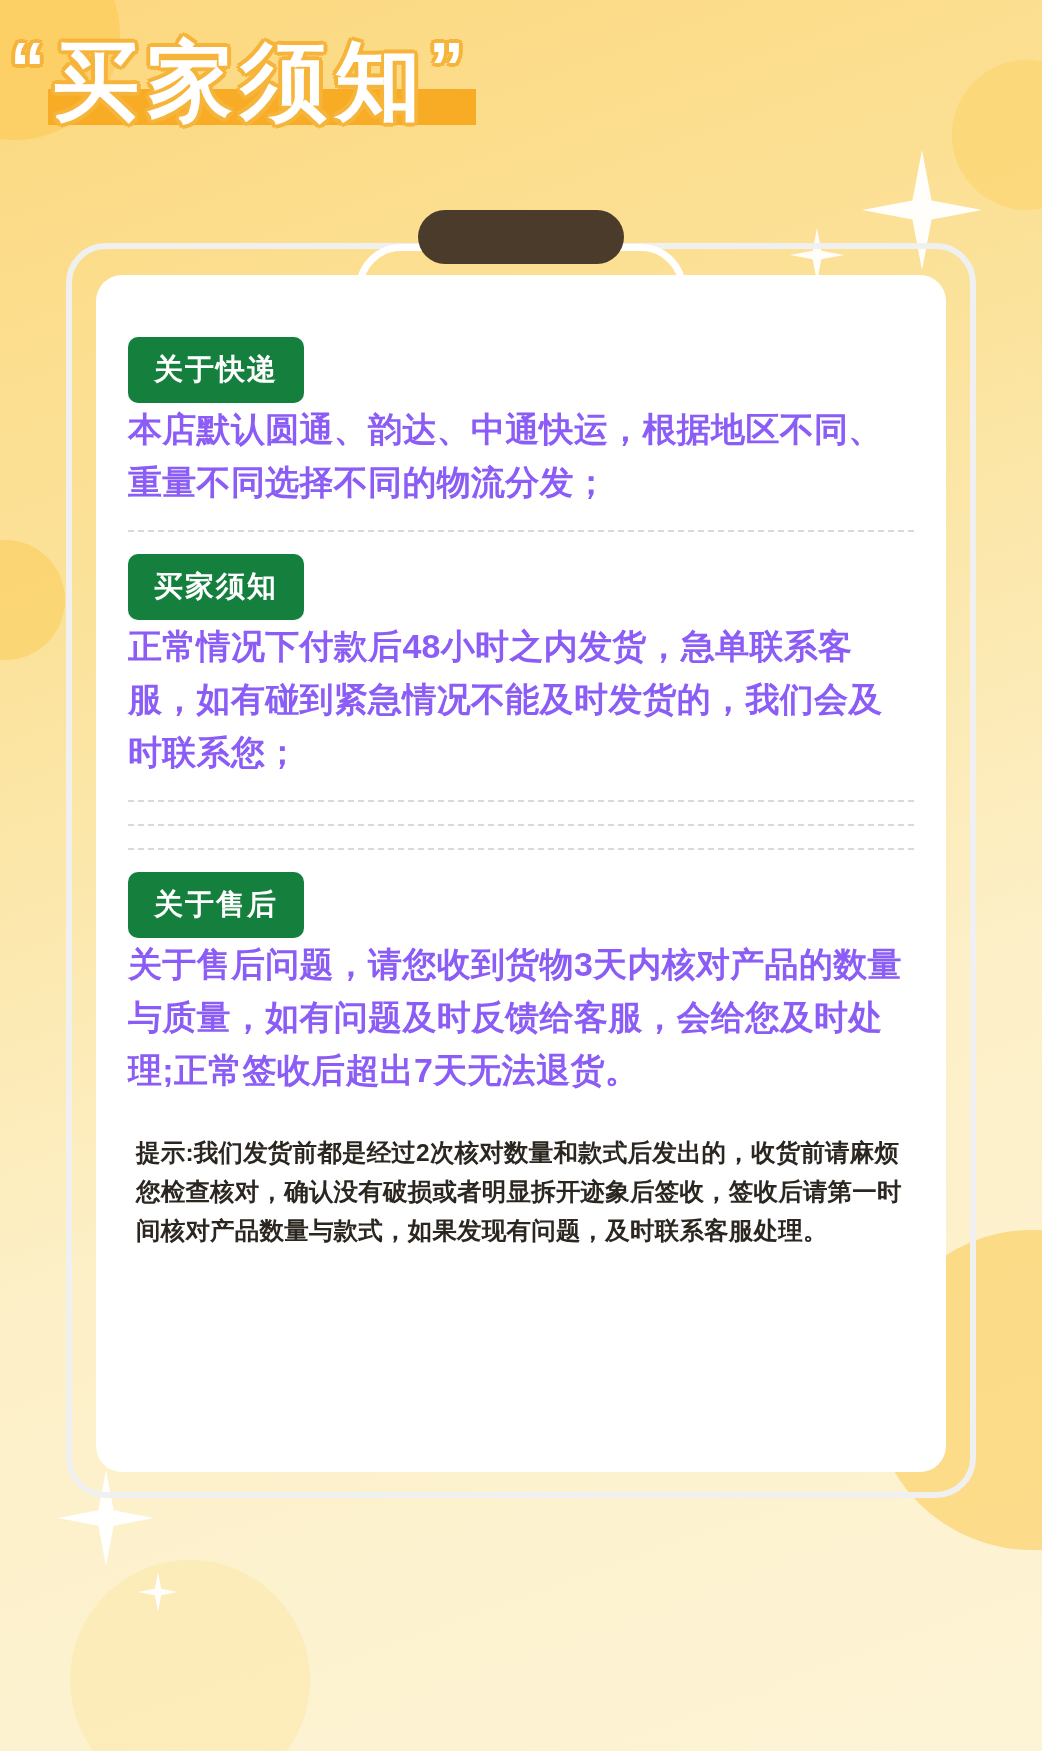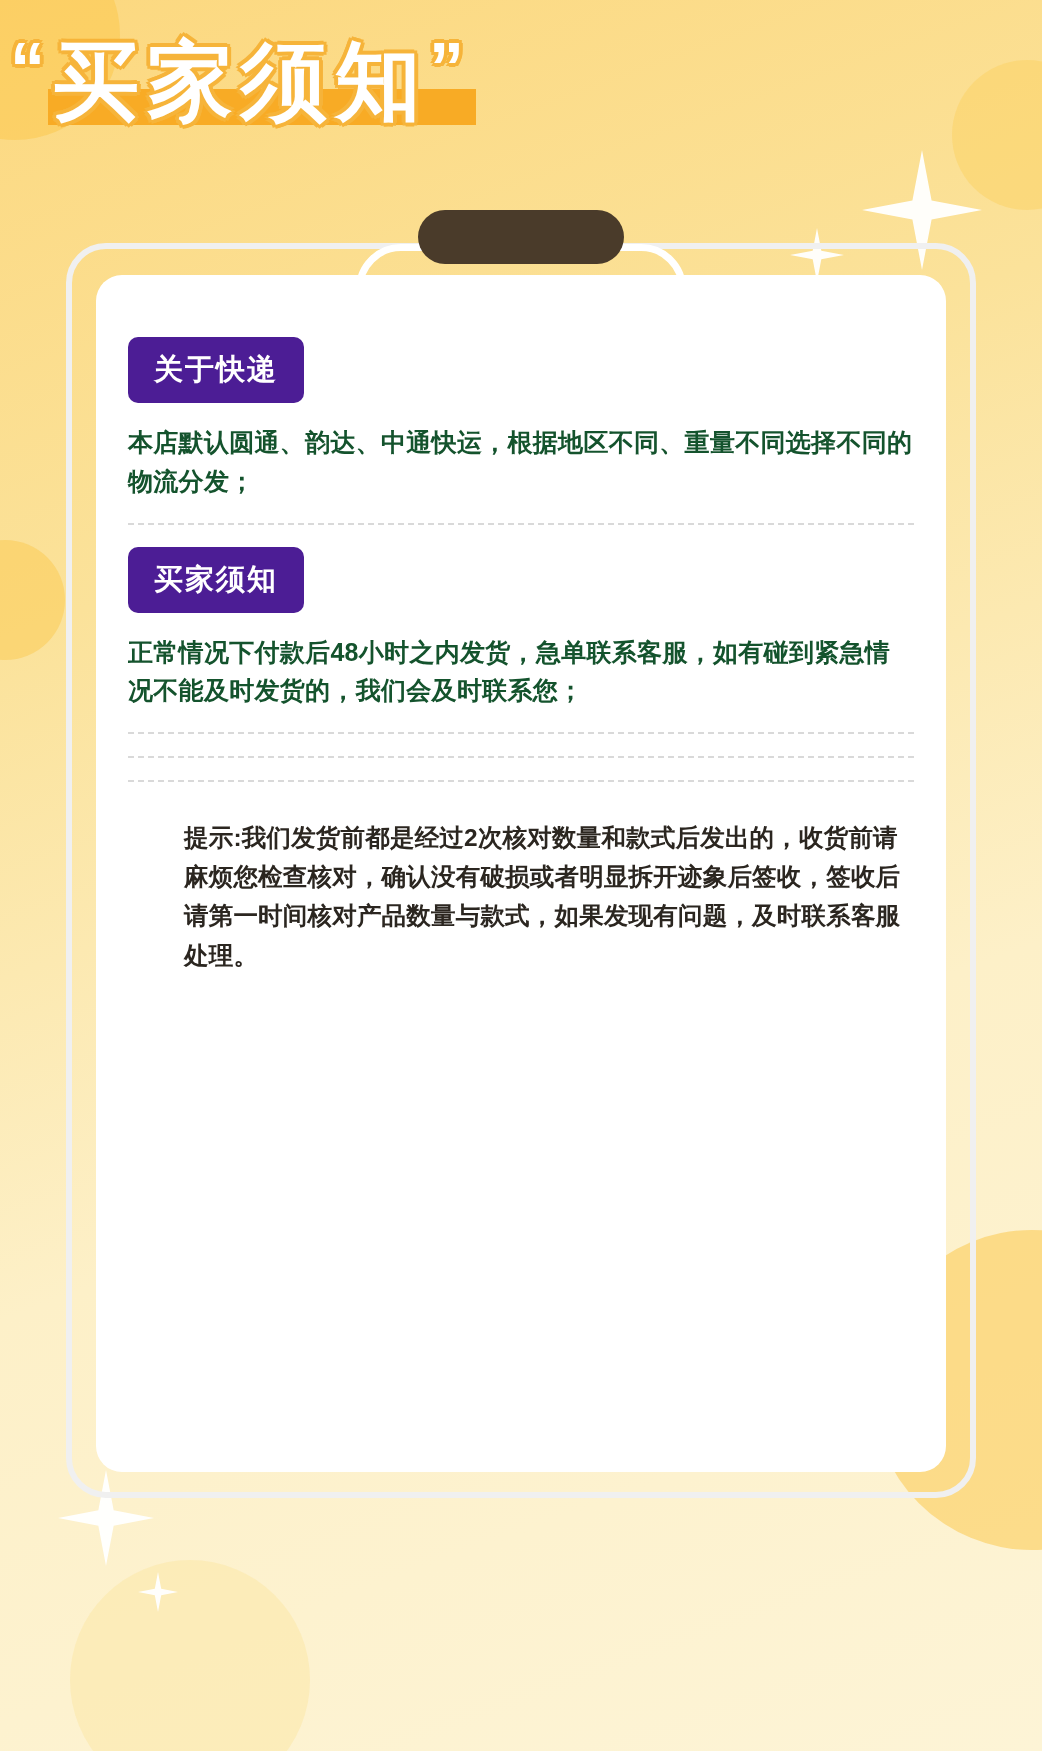--- a/index.html
+++ b/index.html
@@ -115,49 +115,47 @@
     background: #ffffff;
     border-radius: 26px;
     z-index: 4;
     padding: 62px 32px 30px 32px;
   }
 
   
   .section { position: relative; }
   .tag {
     display: inline-block;
-    background: #4c1d95;
+    background: #15803d;
     color: #ffffff;
     font-size: 29px;
     font-weight: bold;
     padding: 13px 26px;
     border-radius: 10px;
     letter-spacing: 2px;
   }
   .body-text {
-    margin-top: 20px;
-    font-size: 25px;
+    font-size: 34px;
     line-height: 1.55;
-    color: #14532d;
+    color: #8b5cf6;
     font-weight: bold;
     letter-spacing: .3px;
   }
   .divider {
     margin: 22px 0 22px 0;
     border-top: 2px dashed #d9d9d9;
   }
   .note {
     margin-top: 36px;
     font-size: 24.5px;
     line-height: 1.6;
     color: #2b2620;
     font-weight: bold;
     letter-spacing: .2px;
     padding: 0 8px;
-    margin-left: 48px;
   }
 </style>
 </head>
 <body>
 
 <div class="blob blob-1"></div>
 <div class="blob blob-2"></div>
 <div class="blob blob-3"></div>
 <div class="blob blob-4"></div>
 <div class="blob blob-5"></div>
@@ -194,15 +192,19 @@
     <div class="body-text">正常情况下付款后48小时之内发货，急单联系客服，如有碰到紧急情况不能及时发货的，我们会及时联系您；</div>
   </div>
   <div class="divider"></div>
 
   <div class="section">
   </div>
   <div class="divider"></div>
 
   <div class="divider"></div>
 
+  <div class="section">
+    <div class="tag">关于售后</div>
+    <div class="body-text">关于售后问题，请您收到货物3天内核对产品的数量与质量，如有问题及时反馈给客服，会给您及时处理;正常签收后超出7天无法退货。</div>
+  </div>
 
   <div class="note">提示:我们发货前都是经过2次核对数量和款式后发出的，收货前请麻烦您检查核对，确认没有破损或者明显拆开迹象后签收，签收后请第一时间核对产品数量与款式，如果发现有问题，及时联系客服处理。</div>
 </div>
 
 </body></html>

